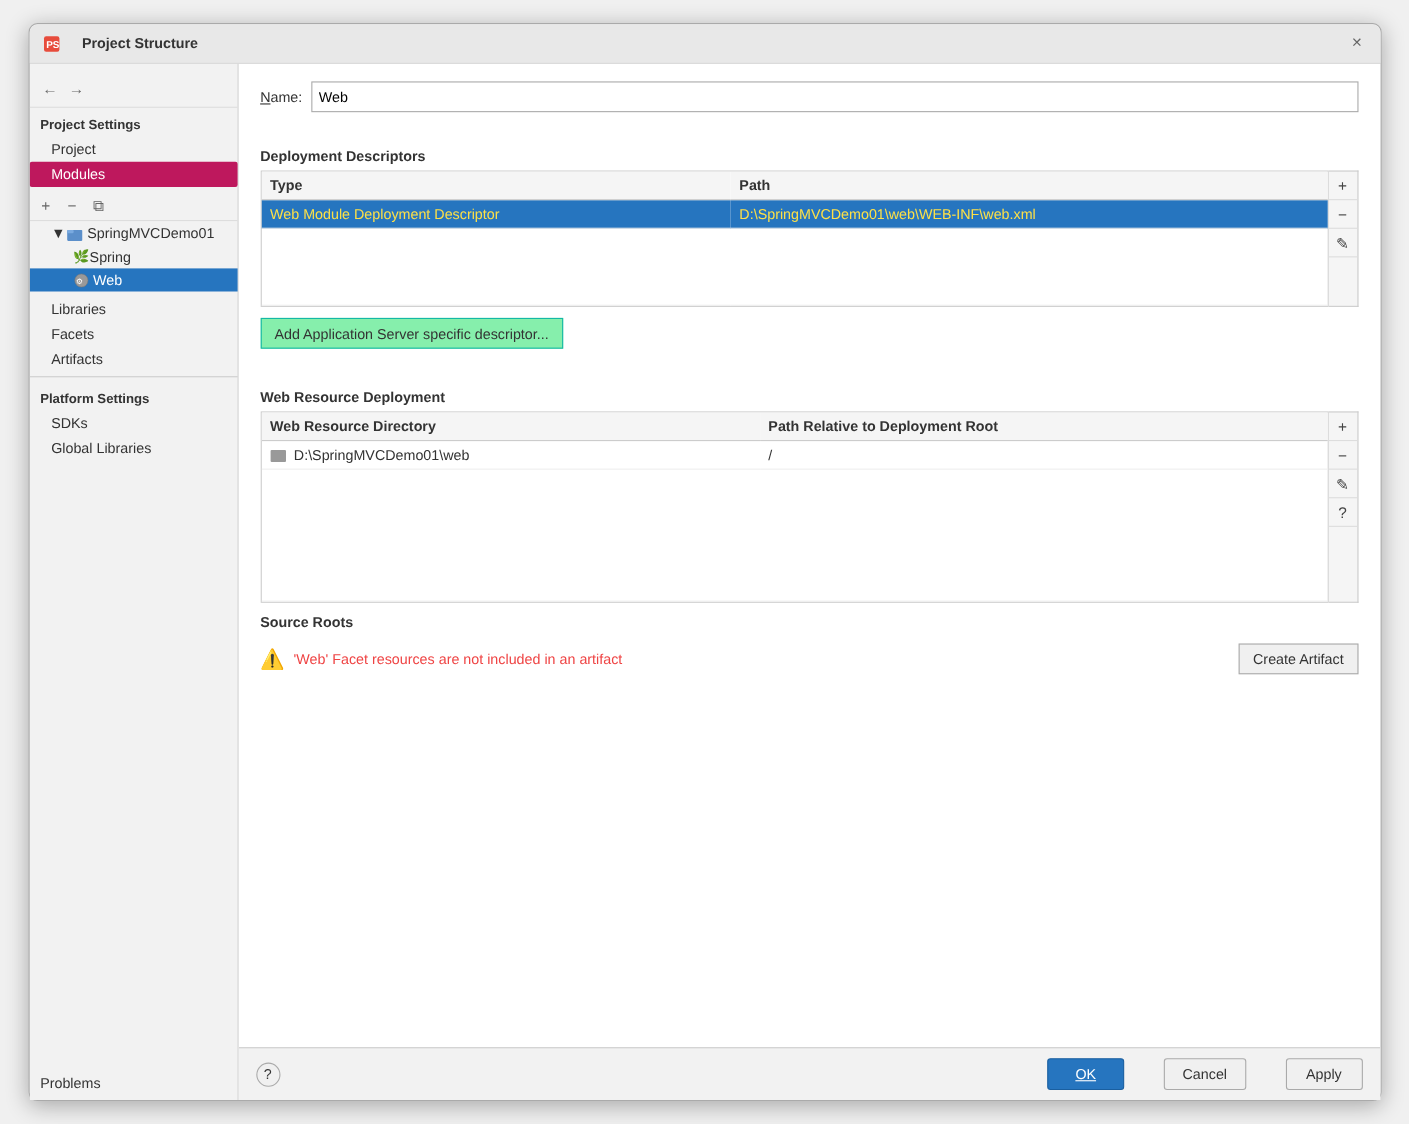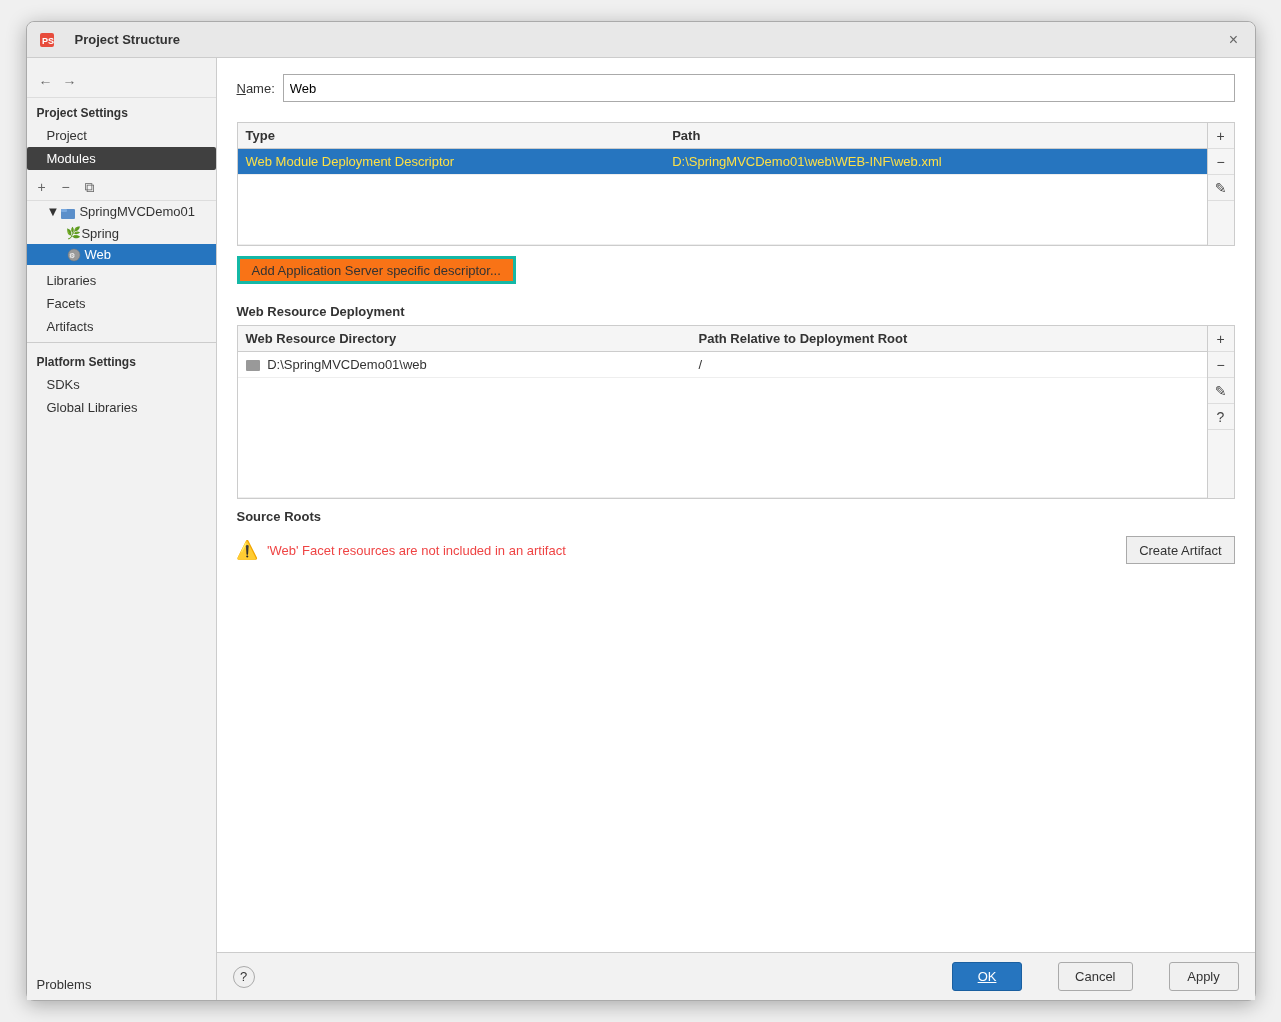--- a/index.html
+++ b/index.html
@@ -106,21 +106,21 @@
       padding: 4px 10px 4px 20px;
       cursor: pointer;
       color: #333;
       font-size: 13px;
       border-radius: 2px;
       display: flex;
       align-items: flex-end;
       gap: 4px;
     }
     .nav-item.active {
-      background: #404040;
+      background: #be185d;
       color: white;
       border-radius: 2px;
     }
     .tree-section {
       padding: 4px 0;
     }
     .tree-item {
       display: flex;
       align-items: center;
       padding: 3px 8px 3px 8px;
@@ -151,21 +151,21 @@
     .content-area {
       flex: 1;
       overflow-y: auto;
       padding: 16px 20px;
     }
     
     .name-row {
       display: flex;
       align-items: center;
       gap: 8px;
-      margin-bottom: 20px;
+      margin-bottom: 32px;
     }
     .name-label {
       font-size: 13px;
       color: #333;
       white-space: nowrap;
     }
     .name-label u { text-decoration: underline; }
     .name-input {
       flex: 1;
       height: 28px;
@@ -229,27 +229,27 @@
       padding: 5px 8px;
       border-bottom: 1px solid #eee;
       color: #333;
     }
     tr.selected-row td {
       background: #2675bf;
       color: #fde047;
     }
     
     .add-descriptor-btn {
-      background: #f97316;
-      border: 3px solid #14b8a6;
+      background: #86efac;
+      border: 1px solid #14b8a6;
       padding: 4px 12px;
       font-size: 13px;
       cursor: pointer;
       color: #333;
-      margin-bottom: 0;
+      margin-bottom: 16px;
       height: 28px;
     }
     
     .source-root-item {
       display: flex;
       align-items: center;
       gap: 6px;
       padding: 4px 2px;
     }
     .checkbox {
@@ -450,20 +450,21 @@
     <div class="main-content">
       <div class="content-area">
 
         <div class="name-row">
           <label class="name-label">
             <u>N</u>ame:
           </label>
           <input class="name-input" type="text" value="Web" style="">
         </div>
 
+        <div class="section-title">Deployment Descriptors</div>
 
         <div class="table-with-toolbar">
           <div class="table-wrapper">
             <table>
               <thead>
                 <tr>
                   <th>Type</th>
                   <th>Path</th>
                 </tr>
               </thead>

